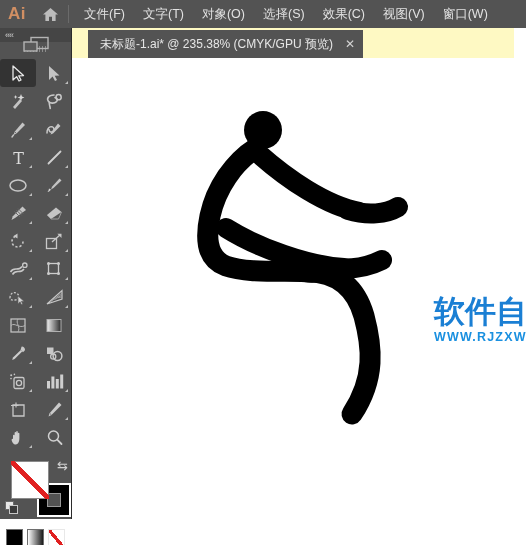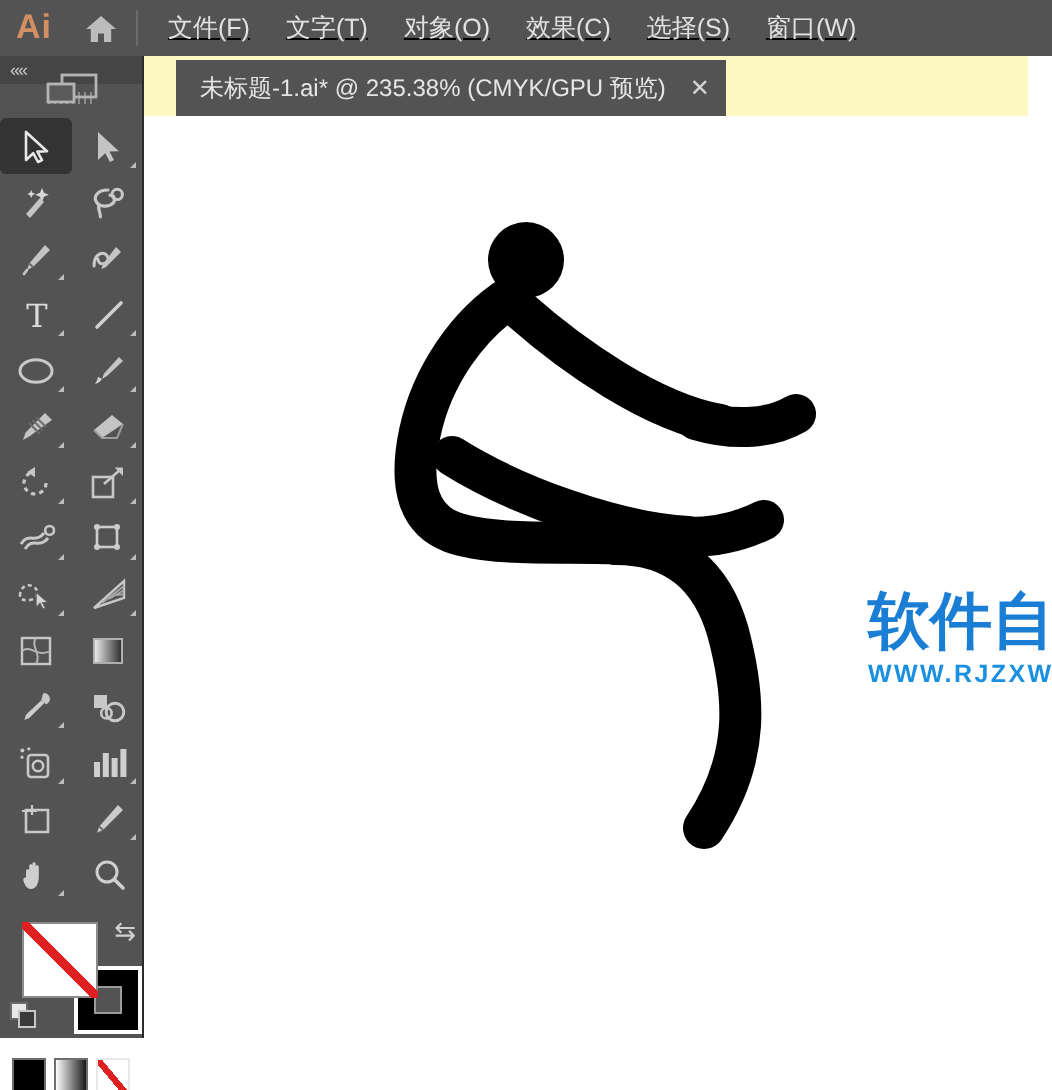--- a/index.html
+++ b/index.html
@@ -20,21 +20,21 @@
     width:34px;height:28px;display:flex;align-items:center;justify-content:center;
     color:#d18f63;font-size:17px;font-weight:bold;letter-spacing:.5px;
   }
   .home-btn{
     width:32px;height:28px;display:flex;align-items:center;justify-content:center;
   }
   .home-btn svg{display:block;}
   .menu-sep{
     width:1px;height:18px;background:#6b6b6b;margin:0 6px 0 2px;
   }
-  .menu-items{display:flex;align-items:center;text-decoration:underline;}
+  .menu-items{display:flex;align-items:center;}
   .menu-item{
     color:#e2e2e2;font-size:12.5px;padding:0 9px;line-height:28px;
     white-space:nowrap;cursor:default;
   }
 
   
   .tabstrip{
     position:absolute;left:63px;top:28px;width:451px;height:30px;
     background:#fef9c3;
   }
@@ -163,22 +163,23 @@
     <div class="home-btn">
       <svg width="17" height="15" viewBox="0 0 17 15">
         <path d="M8.5 1 L16 7.5 L13.6 7.5 L13.6 14 L10 14 L10 9.8 L7 9.8 L7 14 L3.4 14 L3.4 7.5 L1 7.5 Z" fill="#bcbcbc"></path>
       </svg>
     </div>
     <div class="menu-sep"></div>
     <div class="menu-items">
       <div class="menu-item">文件(F)</div>
       <div class="menu-item">文字(T)</div>
       <div class="menu-item">对象(O)</div>
+      <div class="menu-item">选择(S)</div>
       <div class="menu-item">效果(C)</div>
-      <div class="menu-item">选择(S)</div>
+      <div class="menu-item">视图(V)</div>
       <div class="menu-item">窗口(W)</div>
     </div>
   </div>
 
   <div class="tabstrip">
     <div class="doctab">
       <span class="doctab-label">未标题-1.ai* @ 235.38% (CMYK/GPU 预览)</span>
       <span class="doctab-close">✕</span>
     </div>
   </div>

